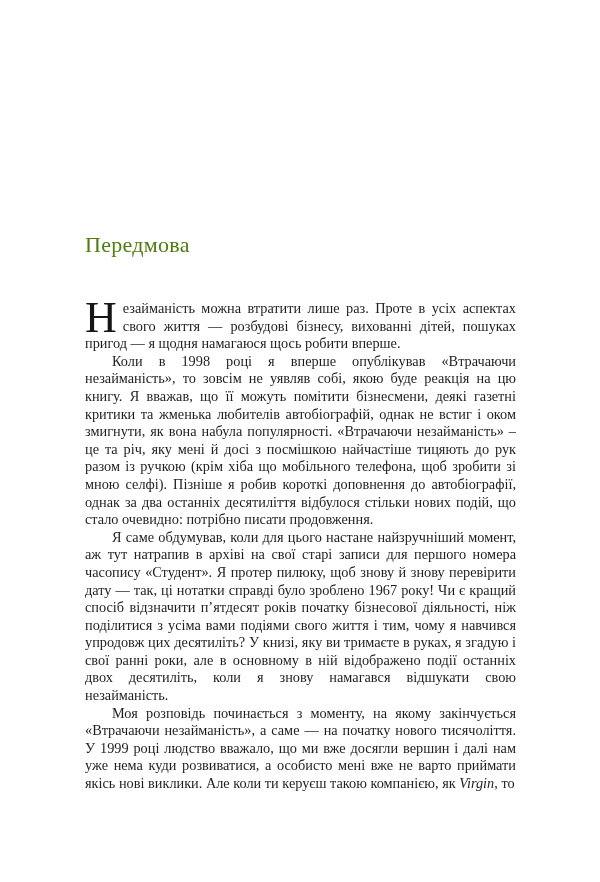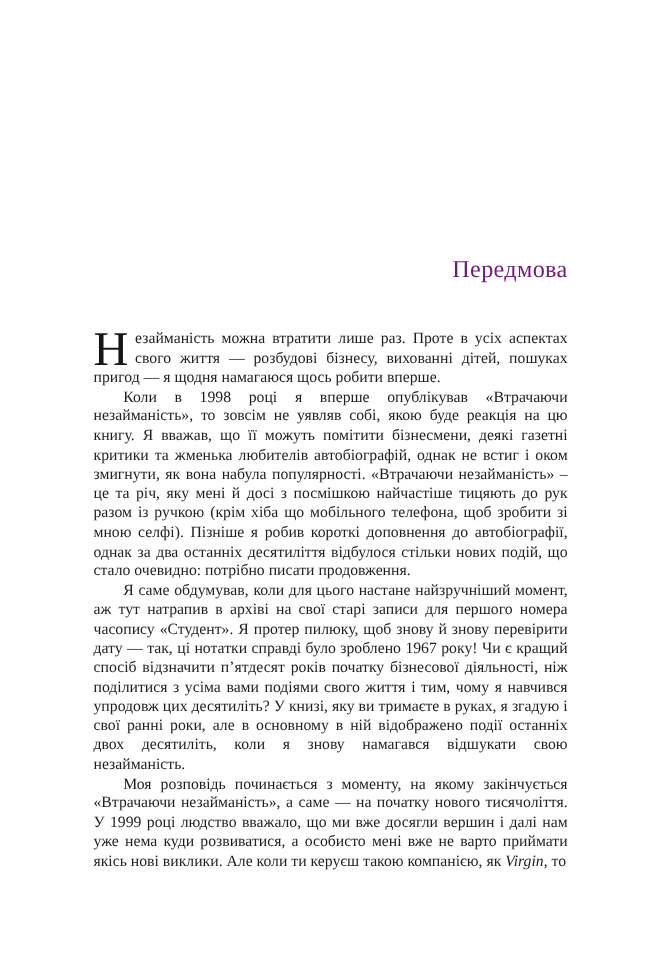--- a/index.html
+++ b/index.html
@@ -14,24 +14,24 @@
     background: #ffffff;
     box-sizing: border-box;
     padding: 232px 84px 0 85px;
     font-family: "Liberation Serif", "DejaVu Serif", serif;
     color: #1c1c1c;
     overflow: hidden;
   }
   .title {
     font-size: 22px;
     font-weight: normal;
-    text-align: right;
+    text-align: left;
     margin: 0 0 42px 0;
     letter-spacing: 0.3px;
-    color: #701a75;
+    color: #4d7c0f;
   }
   .body-text p {
     font-size: 14.3px;
     line-height: 17.6px;
     text-align: justify;
     margin: 0;
     text-indent: 27px;
     color: #1e1e1e;
   }
   .body-text p.first {

